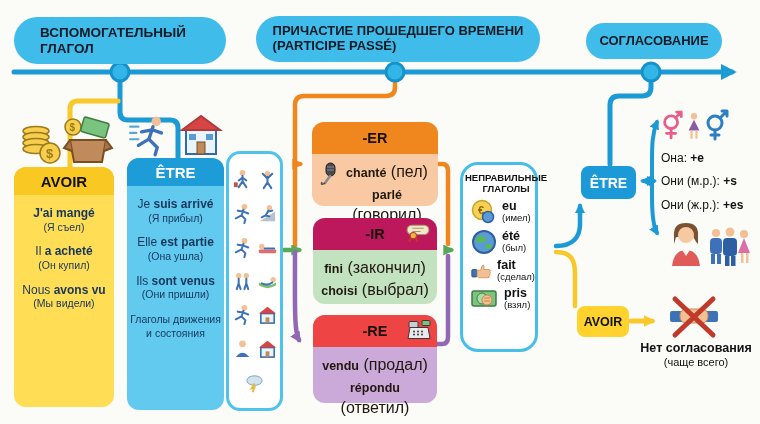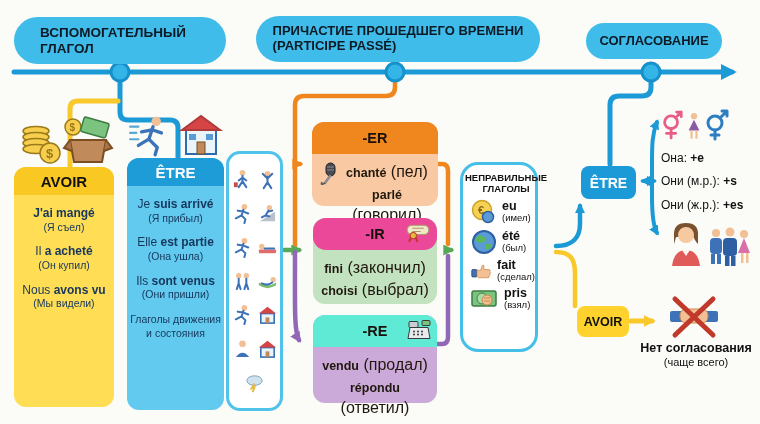--- a/index.html
+++ b/index.html
@@ -32,23 +32,23 @@
   .pl{stroke:#3D72B8;stroke-width:2.1;fill:none;stroke-linecap:round;}
   .ebox{position:absolute;border-radius:12px;z-index:1;text-align:center;}
   .ehdr{height:32px;border-radius:12px 12px 0 0;display:flex;align-items:center;justify-content:center;
         font-weight:bold;font-size:14.5px;color:#18100a;position:relative;}
   .ebod{padding:7px 4px 0 4px;line-height:1.35;}
   .word{font-weight:bold;font-size:12.5px;color:#20180e;}
   .tr{font-size:16px;color:#20180e;}
   #er-box{left:312px;top:122px;width:126px;height:84px;background:#F8C9A2;}
   #er-box .ehdr{background:#F0861E;}
   #ir-box{left:313px;top:218px;width:124px;height:86px;background:#C2E2C0;}
-  #ir-box .ehdr{background:#ec4899;border-radius:13px;}
+  #ir-box .ehdr{background:#be185d;}
   #re-box{left:313px;top:315px;width:124px;height:88px;background:#CBA9D9;}
-  #re-box .ehdr{background:#5eead4;}
+  #re-box .ehdr{background:#ef4444;}
   .hico{position:absolute;right:5px;top:4px;}
   #mic{position:absolute;left:7px;top:40px;}
   #irr-box{left:460px;top:162px;width:78px;height:190px;background:#fff;border:3px solid #46BFE8;
            border-radius:18px;z-index:1;}
   #irr-title{font-weight:bold;font-size:9.5px;line-height:1.2;text-align:center;margin:7px auto 2px;width:86px;}
   .irow{display:flex;align-items:center;gap:5px;padding:2px 0 2px 8px;}
   .itxt{text-align:left;line-height:1.05;}
   .iword{font-weight:bold;font-size:12.5px;}
   .iru{font-size:9.5px;}
   .btn{position:absolute;z-index:2;display:flex;align-items:center;justify-content:center;

